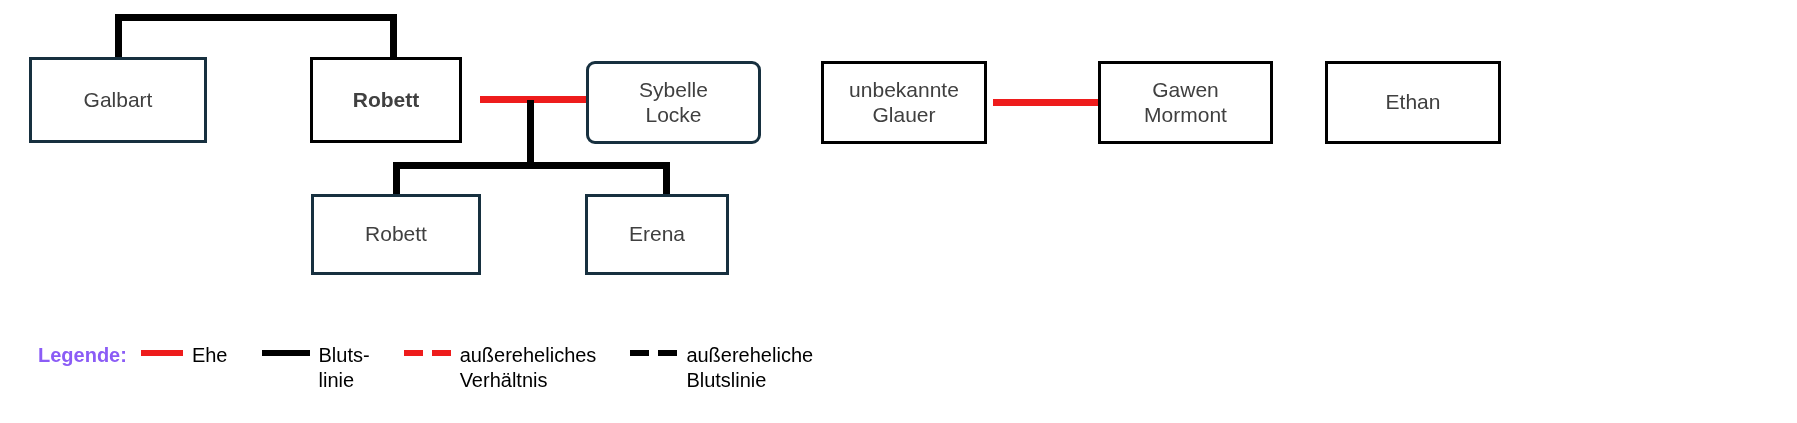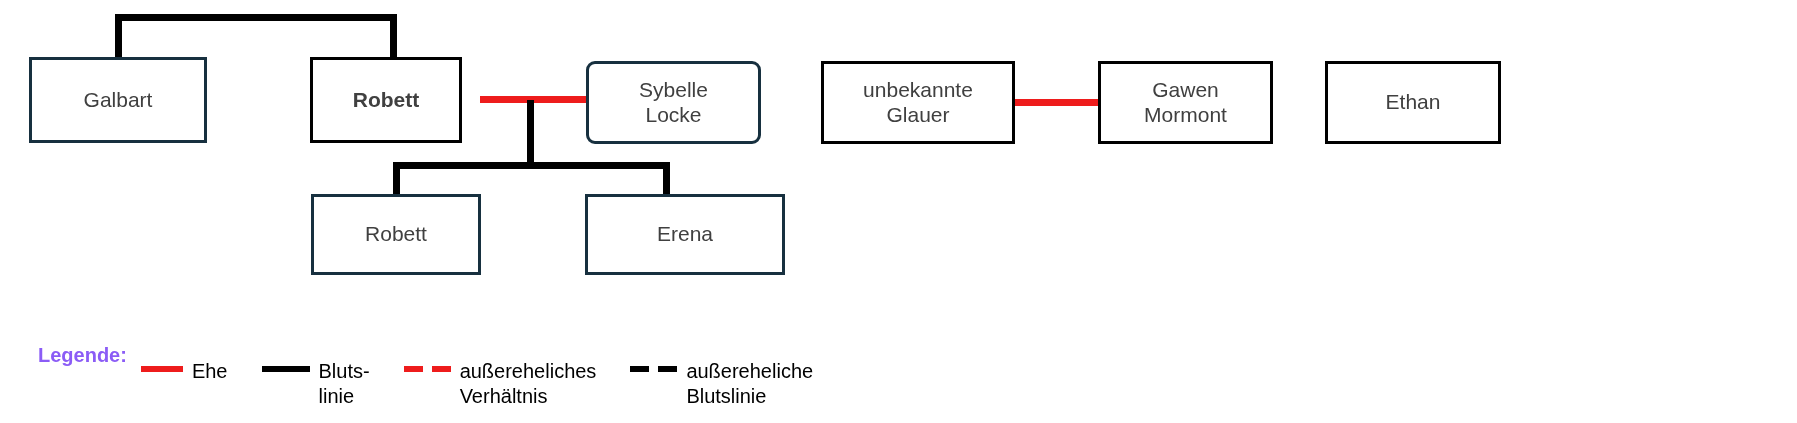--- a/index.html
+++ b/index.html
@@ -64,21 +64,20 @@
     font-weight: bold;
     color: #8b5cf6;
     line-height: 1.25;
     margin-right: 14px;
     white-space: nowrap;
   }
   .legend-item {
     display: flex;
     align-items: flex-start;
     margin-right: 34px;
-    margin-top: 16px;
   }
   .legend-item .swatch {
     margin-top: 7px;
     margin-right: 9px;
     flex: 0 0 auto;
     display: flex;
     align-items: center;
   }
   .swatch .seg {
     height: 6px;
@@ -125,25 +124,25 @@
 
   <div class="node" style="left:586px; top:61px; width:175px; height:83px;border-radius:9px;">
     <span class="label">Sybelle
 Locke</span>
   </div>
 
   <div class="node" style="left:311px; top:194px; width:170px; height:81px;">
     <span class="label">Robett</span>
   </div>
 
-  <div class="node" style="left:585px; top:194px; width:200px; height:81px;">
+  <div class="node" style="left:585px; top:194px; width:144px; height:81px;">
     <span class="label">Erena</span>
   </div>
 
-  <div class="node black-border" style="left:821px; top:61px; width:194px; height:83px;">
+  <div class="node black-border" style="left:821px; top:61px; width:166px; height:83px;">
     <span class="label">unbekannte
 Glauer</span>
   </div>
 
   <div class="node black-border" style="left:1098px; top:61px; width:175px; height:83px;">
     <span class="label">Gawen
 Mormont</span>
   </div>
 
   <div class="node black-border" style="left:1325px; top:61px; width:176px; height:83px;">

